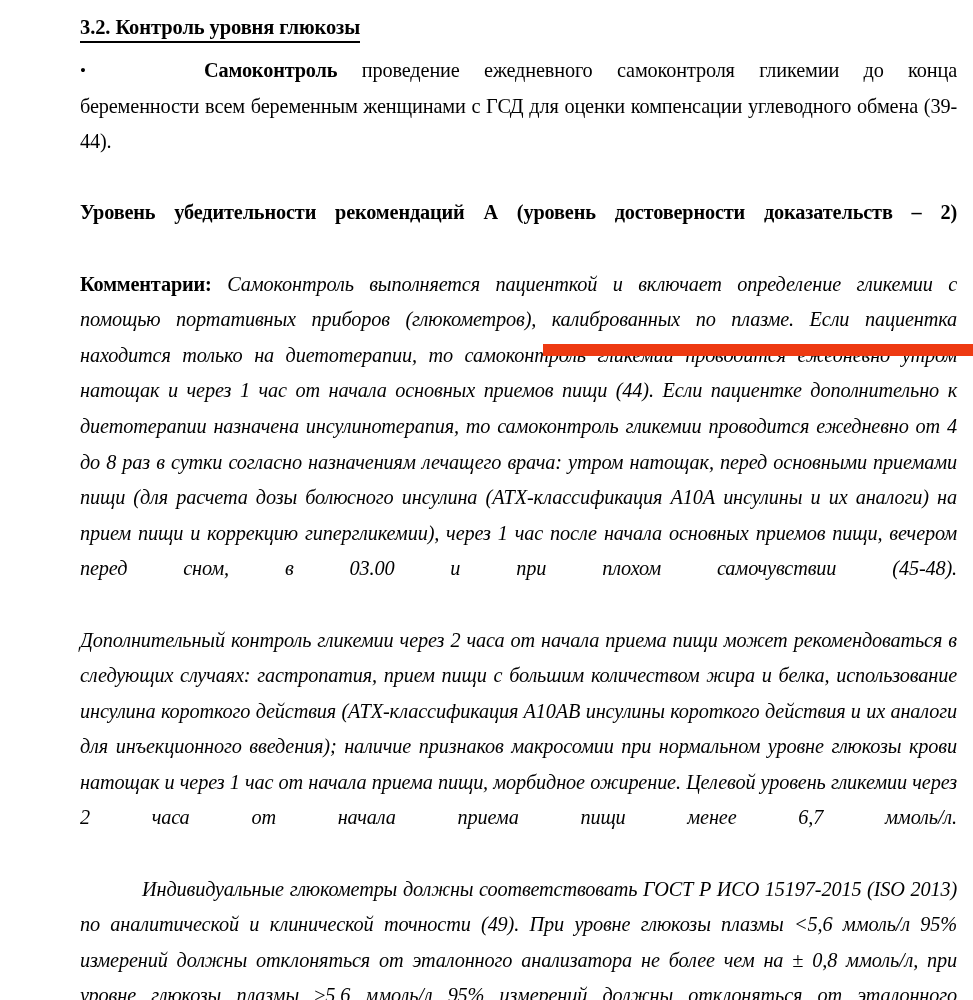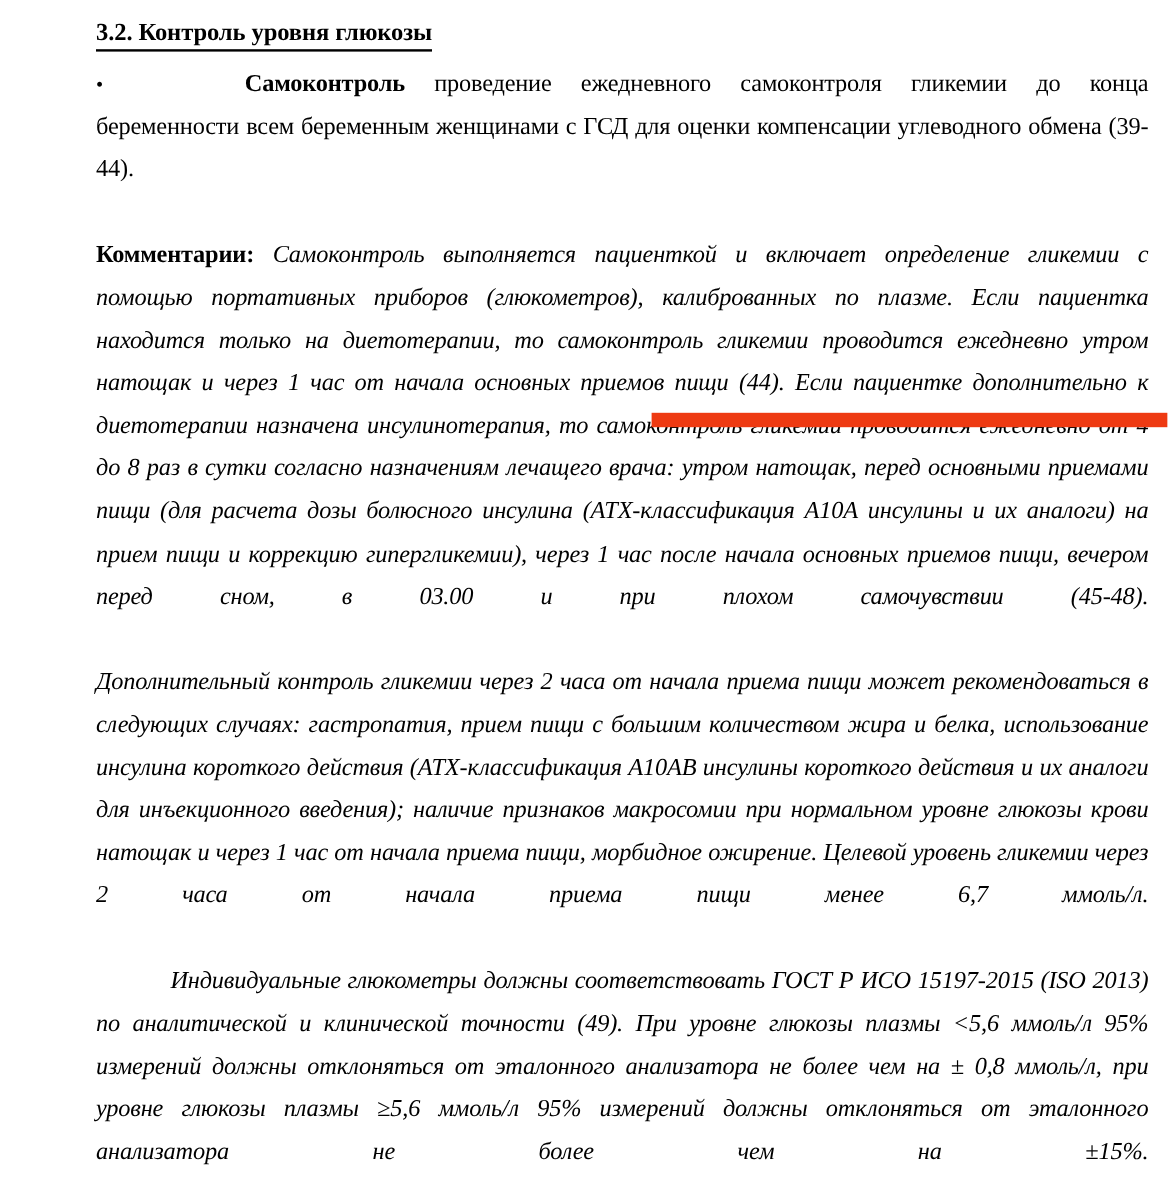--- a/index.html
+++ b/index.html
@@ -101,20 +101,21 @@
 <div id="page">
 
   <div class="content">
 
     <h2 class="section-heading">3.2. Контроль уровня глюкозы</h2>
 
     <p class="para bullet-para">
       <span class="bullet-glyph">•</span><span class="bold bullet-lead" style="display: inline; margin-left: 62px;">Самоконтроль</span><span> проведение ежедневного самоконтроля гликемии до конца беременности всем беременным женщинами с ГСД для оценки компенсации углеводного обмена (39-44).</span>
     </p>
 
+    <p class="para bold gap-0">Уровень убедительности рекомендаций А (уровень достоверности доказательств – 2)</p>
 
     <p class="para gap-0">
       <span class="bold">Комментарии:</span><span class="italic"> Самоконтроль выполняется пациенткой и включает определение гликемии с помощью портативных приборов (глюкометров), калиброванных по плазме. Если пациентка находится только на диетотерапии, то самоконтроль гликемии проводится ежедневно утром натощак и через 1 час от начала основных приемов пищи (44). Если пациентке дополнительно к диетотерапии назначена инсулинотерапия, то самоконтроль гликемии проводится ежедневно от 4 до 8 раз в сутки согласно назначениям лечащего врача: утром натощак, перед основными приемами пищи (для расчета дозы болюсного инсулина (АТХ-классификация А10А инсулины и их аналоги) на прием пищи и коррекцию гипергликемии), через 1 час после начала основных приемов пищи, вечером перед сном, в 03.00 и при плохом самочувствии (45-48).</span>
     </p>
 
     <p class="para italic gap-0">Дополнительный контроль гликемии через 2 часа от начала приема пищи может рекомендоваться в следующих случаях: гастропатия, прием пищи с большим количеством жира и белка, использование инсулина короткого действия (АТХ-классификация А10АВ инсулины короткого действия и их аналоги для инъекционного введения); наличие признаков макросомии при нормальном уровне глюкозы крови натощак и через 1 час от начала приема пищи, морбидное ожирение. Целевой уровень гликемии через 2 часа от начала приема пищи менее 6,7 ммоль/л.</p>
 
     <p class="para italic gap-0 indent-first">Индивидуальные глюкометры должны соответствовать ГОСТ Р ИСО 15197-2015 (ISO 2013) по аналитической и клинической точности (49). При уровне глюкозы плазмы &lt;5,6 ммоль/л 95% измерений должны отклоняться от эталонного анализатора не более чем на ± 0,8 ммоль/л, при уровне глюкозы плазмы ≥5,6 ммоль/л 95% измерений должны отклоняться от эталонного анализатора не более чем на ±15%.</p>
 
   </div>

